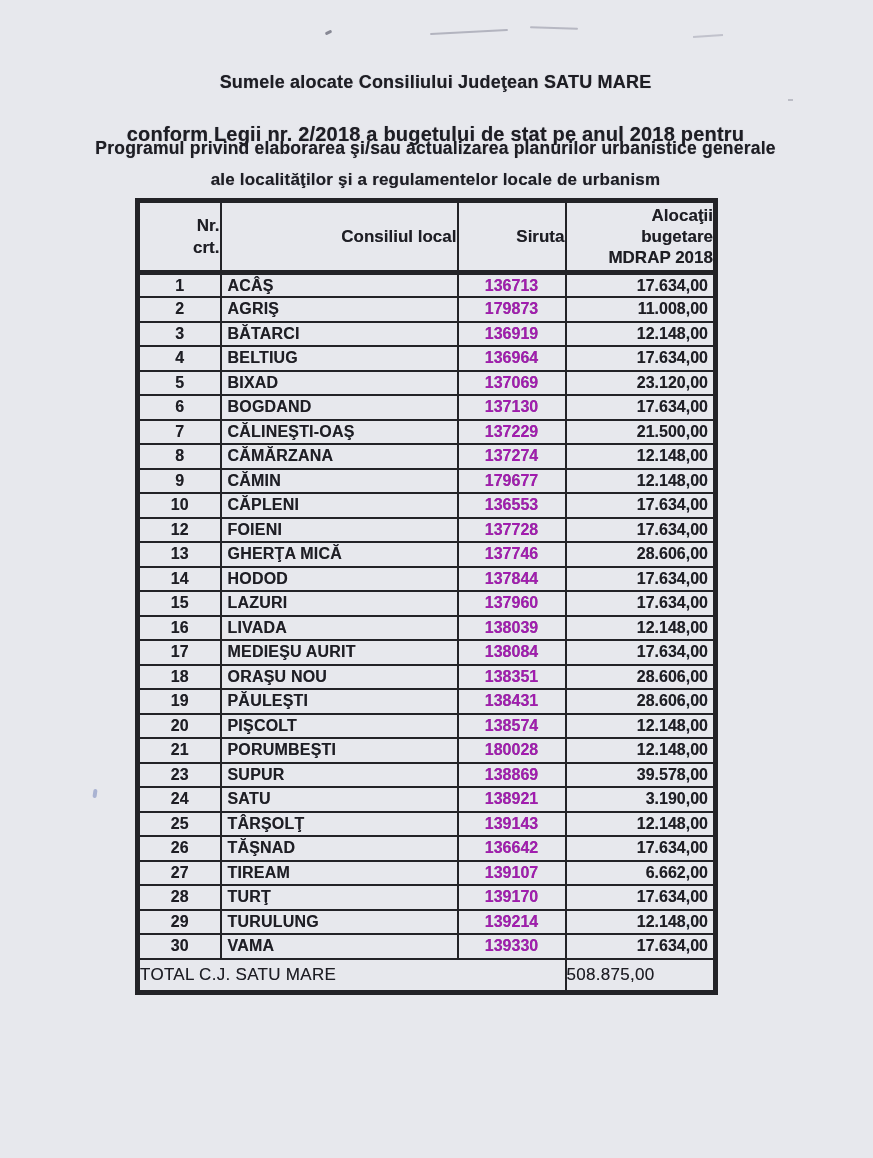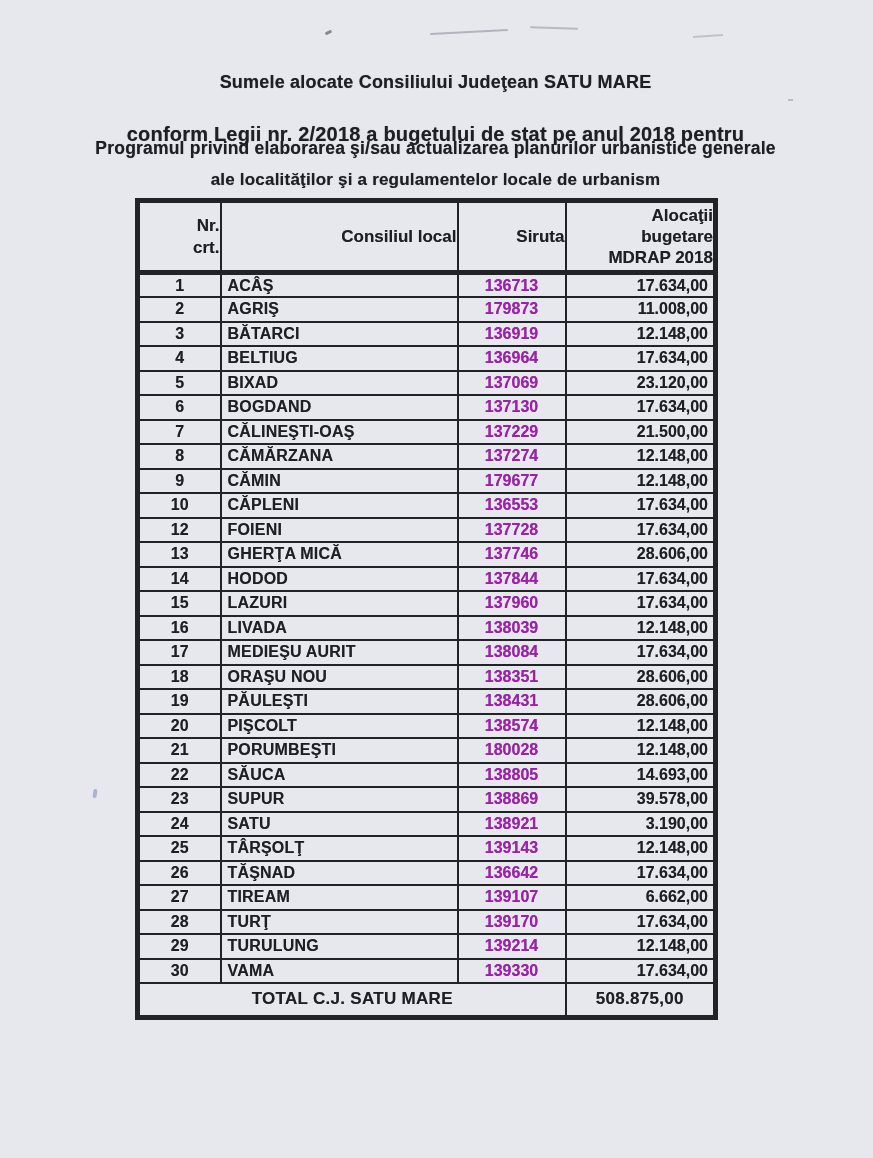--- a/index.html
+++ b/index.html
@@ -56,22 +56,22 @@
   }
   td.c-nr{text-align:center;}
   td.c-name{text-align:left;padding-left:6px;letter-spacing:.2px;}
   td.c-siruta{
     text-align:center;font-weight:400;
     font-size:15.5px;color:#a21caf;
   }
   td.c-amount{text-align:right;padding-right:5px;padding-left:10px;}
   .doc-table tfoot tr{height:34px;}
   .doc-table tfoot td{
-    font-size:17px;font-weight:700;
-    text-align:center;vertical-align:middle;
+    font-size:17px;font-weight:400;
+    text-align:left;vertical-align:middle;
     letter-spacing:.3px;
   }
   
   .artifact{position:absolute;pointer-events:none;}
   .a1{left:325px;top:31px;width:7px;height:3px;background:rgba(40,40,60,.5);border-radius:2px;transform:rotate(-25deg);}
   .a2{left:430px;top:31px;width:78px;height:2px;background:rgba(60,60,85,.3);transform:rotate(-3deg);border-radius:1px;}
   .a3{left:530px;top:27px;width:48px;height:2px;background:rgba(60,60,85,.28);transform:rotate(2deg);border-radius:1px;}
   .a4{left:693px;top:35px;width:30px;height:1.5px;background:rgba(60,60,85,.22);transform:rotate(-4deg);}
   .a5{left:93px;top:789px;width:4px;height:9px;background:rgba(80,100,170,.4);border-radius:2px;transform:rotate(8deg);}
   .a6{left:788px;top:99px;width:5px;height:2px;background:rgba(60,60,85,.25);}
@@ -218,26 +218,20 @@
     <td class="c-siruta">138574</td>
     <td class="c-amount">12.148,00</td>
   </tr>
       <tr>
     <td class="c-nr">21</td>
     <td class="c-name">PORUMBEŞTI</td>
     <td class="c-siruta">180028</td>
     <td class="c-amount">12.148,00</td>
   </tr>
       <tr>
-    <td class="c-nr">22</td>
-    <td class="c-name">SĂUCA</td>
-    <td class="c-siruta">138805</td>
-    <td class="c-amount">14.693,00</td>
-  </tr>
-      <tr>
     <td class="c-nr">23</td>
     <td class="c-name">SUPUR</td>
     <td class="c-siruta">138869</td>
     <td class="c-amount">39.578,00</td>
   </tr>
       <tr>
     <td class="c-nr">24</td>
     <td class="c-name">SATU</td>
     <td class="c-siruta">138921</td>
     <td class="c-amount">3.190,00</td>

